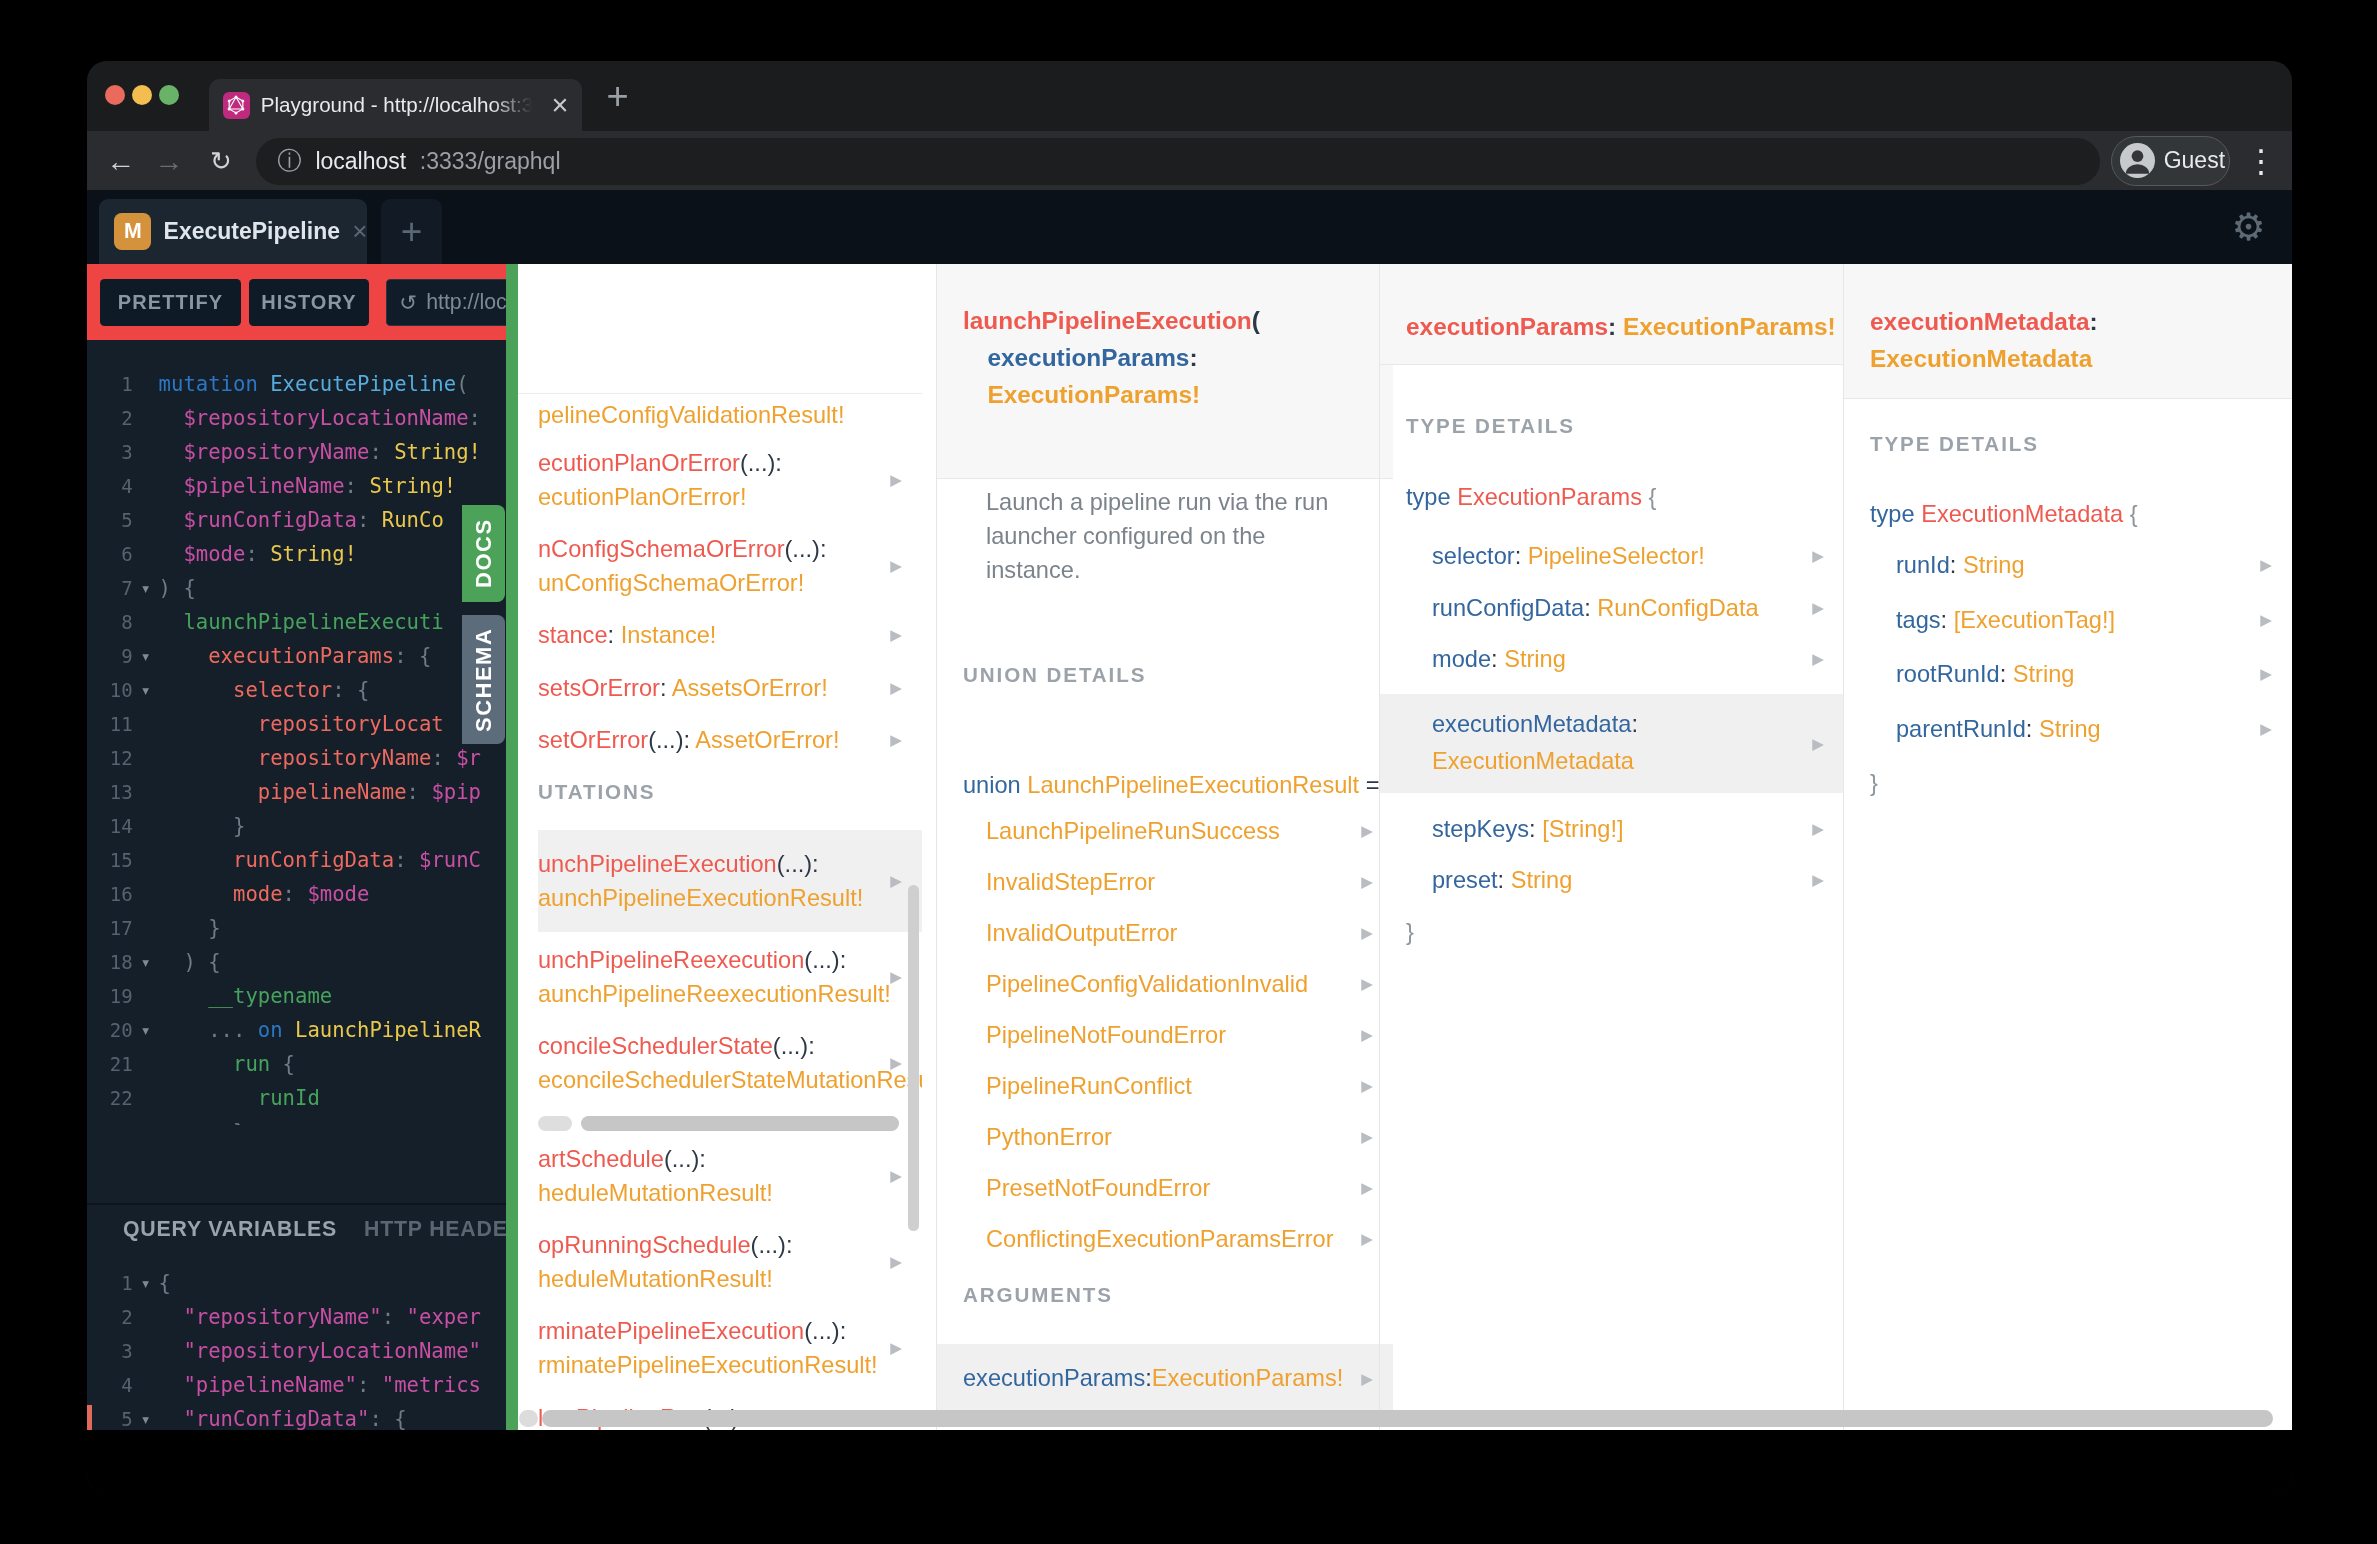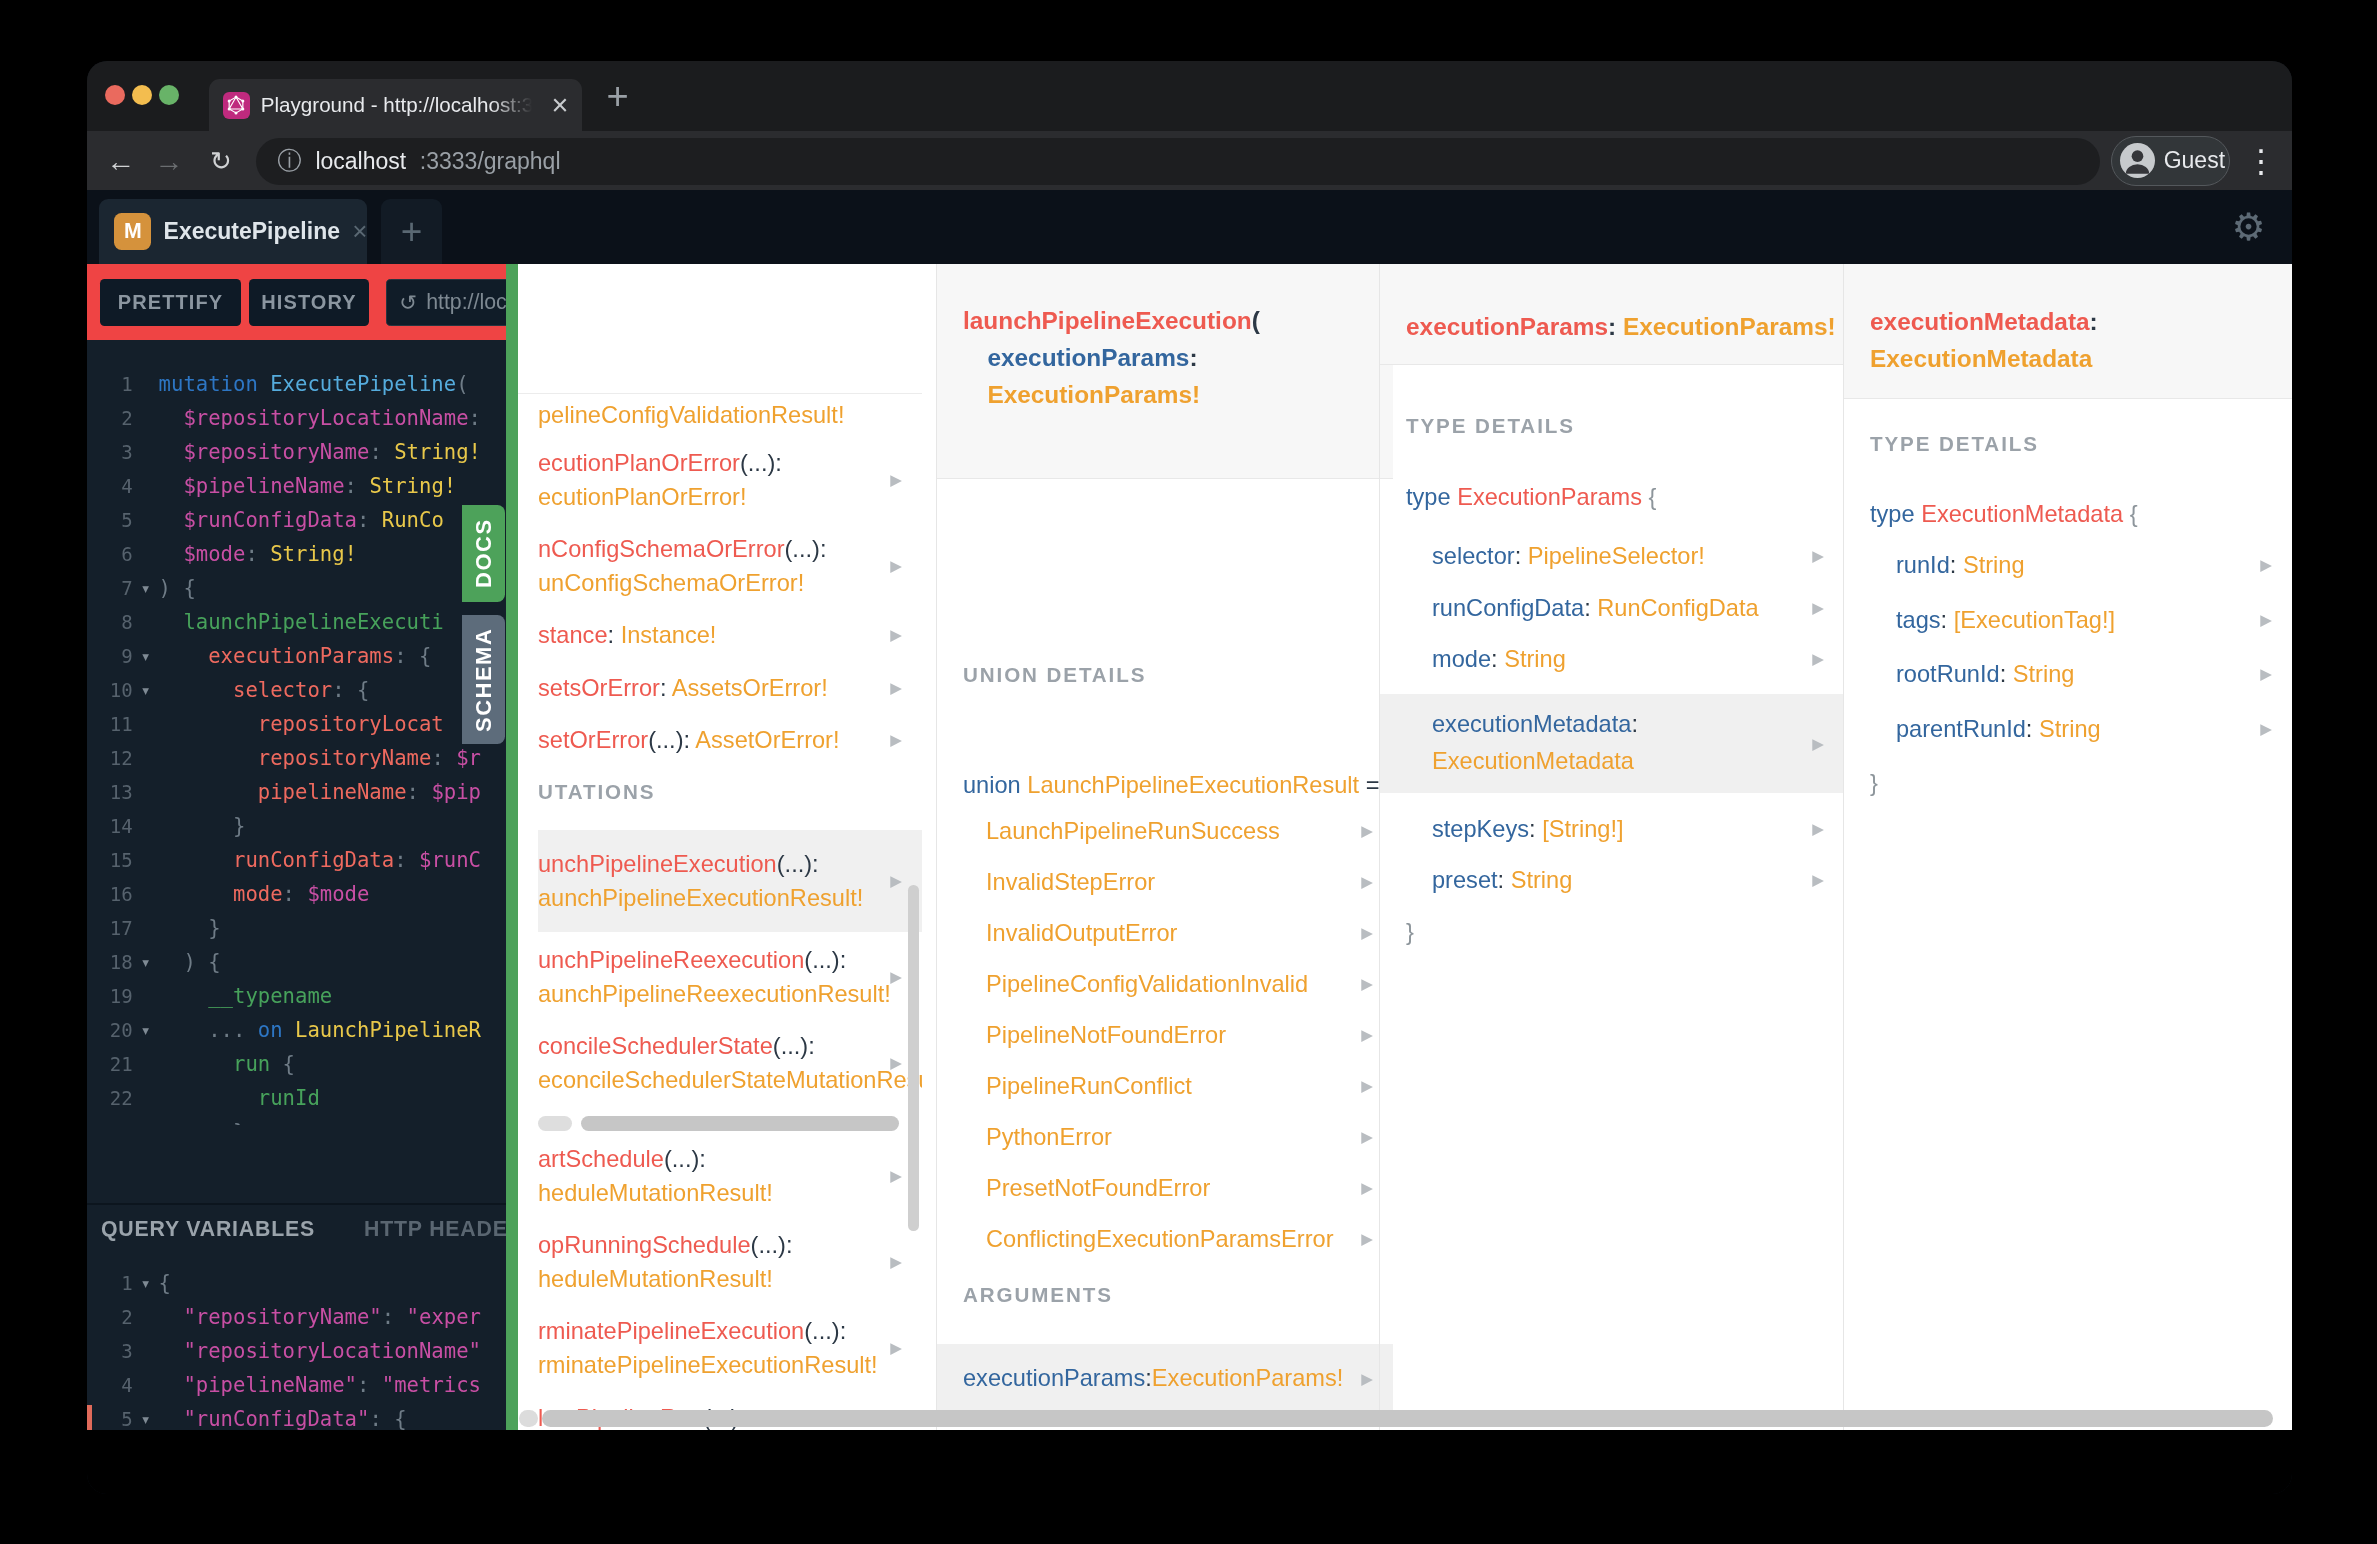--- a/index.html
+++ b/index.html
@@ -65,21 +65,21 @@
   .cl .mk.mk-on::after { content:''; position:absolute; left:0; top:3px; width:4.6px; height:27.4px; background:#e06a5a; }
   .cl .ln { width:38px; text-align:right; color:#56626d; font-size:19px; flex:none; }
   .cl .fd { width:26px; text-align:center; color:#7f8a94; font-size:17px; flex:none; }
   .cl .cd { flex:1; overflow:hidden; }
   .tok-kw{color:#2d76c4;} .tok-def{color:#55acdd;} .tok-var{color:#c84fa4;} .tok-punc{color:#6f7c87;}
   .tok-typ{color:#e9c84a;} .tok-prop{color:#ee6a5f;} .tok-fld{color:#47a25b;}
   .tok-key{color:#c84fa4;} .tok-str{color:#c84fa4;}
   .vars-section { position:absolute; left:0; top:939px; right:0; height:288px; background:#141f2a;
                   border-top:2.3px solid #0c151e; overflow:hidden; }
   .vars-tabs { position:absolute; left:0; top:0; right:0; height:49px; overflow:hidden; white-space:nowrap; }
-  .vars-tab-q { position:absolute; left:14px; top:12.2px; color:#9aa3ab; font-size:21.3px; font-weight:bold; letter-spacing:0.8px; }
+  .vars-tab-q { position:absolute; left:36px; top:12.2px; color:#9aa3ab; font-size:21.3px; font-weight:bold; letter-spacing:0.8px; }
   .vars-tab-h { position:absolute; left:277px; top:12.2px; color:#5a6671; font-size:21.3px; font-weight:bold; letter-spacing:0.8px; }
   .vars-code { position:absolute; left:0; top:49px; right:0; bottom:0; padding-top:12.2px; overflow:hidden; }
 
   
   .side-tab { position:absolute; width:43px; border-radius:7.6px 0 0 7.6px; display:flex; align-items:center;
               justify-content:center; color:#fff; font-weight:bold; font-size:22px; letter-spacing:1.5px;
               writing-mode:vertical-rl; transform:rotate(180deg); }
   .side-tab.docs { left:375px; top:444px; height:97px; background:#4da25a; }
   .side-tab.schema { left:375px; top:554px; height:129px; background:#5d6c7b; }
   .green-strip { position:absolute; left:419px; top:203px; width:12.2px; height:1166px; background:#4da25a; }
@@ -317,20 +317,21 @@
         </div>
       <div class="c1-vbar"></div>
     </div>
 
     <div class="col col2">
       <div class="col-header">
         <div><span class="df">launchPipelineExecution</span><span class="dp">(</span></div>
         <div class="indent"><span class="da">executionParams</span><span class="dp">:</span></div>
         <div class="indent"><span class="dt">ExecutionParams!</span></div>
       </div>
+      <div class="col2-desc">Launch a pipeline run via the run launcher configured on the instance.</div>
       <div class="dsec" style="top:394px;">UNION DETAILS</div>
       <div class="union-line">
         <span class="dk">union </span><span class="dt">LaunchPipelineExecutionResult</span><span class="dp"> =</span>
       </div>
       <div class="mlist" id="union-members">
           <div class="mrow"><span class="dt">LaunchPipelineRunSuccess</span><span class="arr">▶</span></div>
           <div class="mrow"><span class="dt">InvalidStepError</span><span class="arr">▶</span></div>
           <div class="mrow"><span class="dt">InvalidOutputError</span><span class="arr">▶</span></div>
           <div class="mrow"><span class="dt">PipelineConfigValidationInvalid</span><span class="arr">▶</span></div>
           <div class="mrow"><span class="dt">PipelineNotFoundError</span><span class="arr">▶</span></div>

